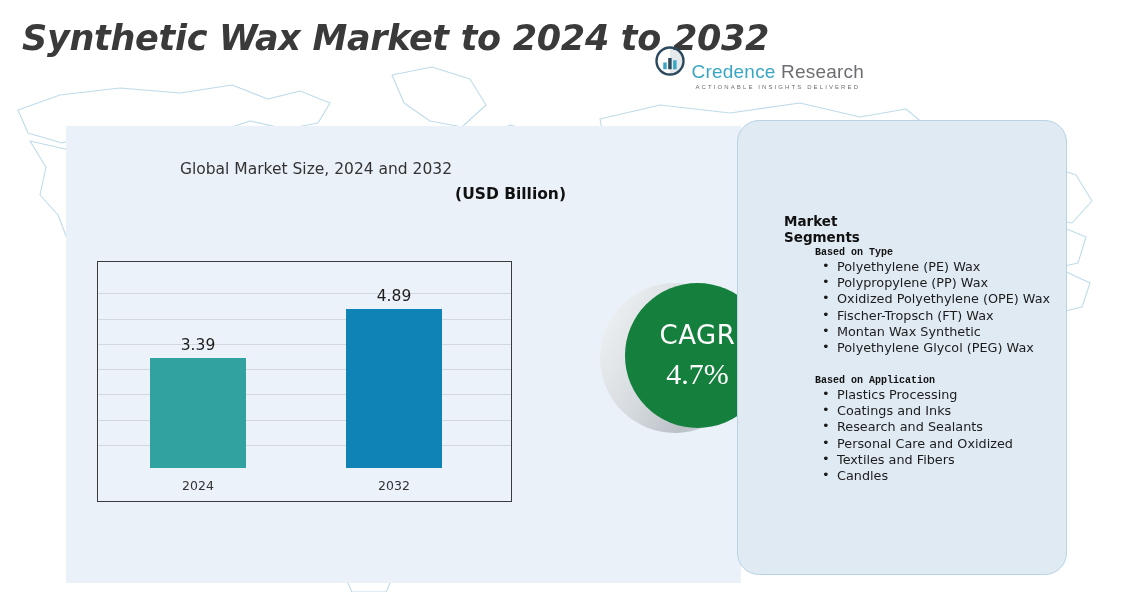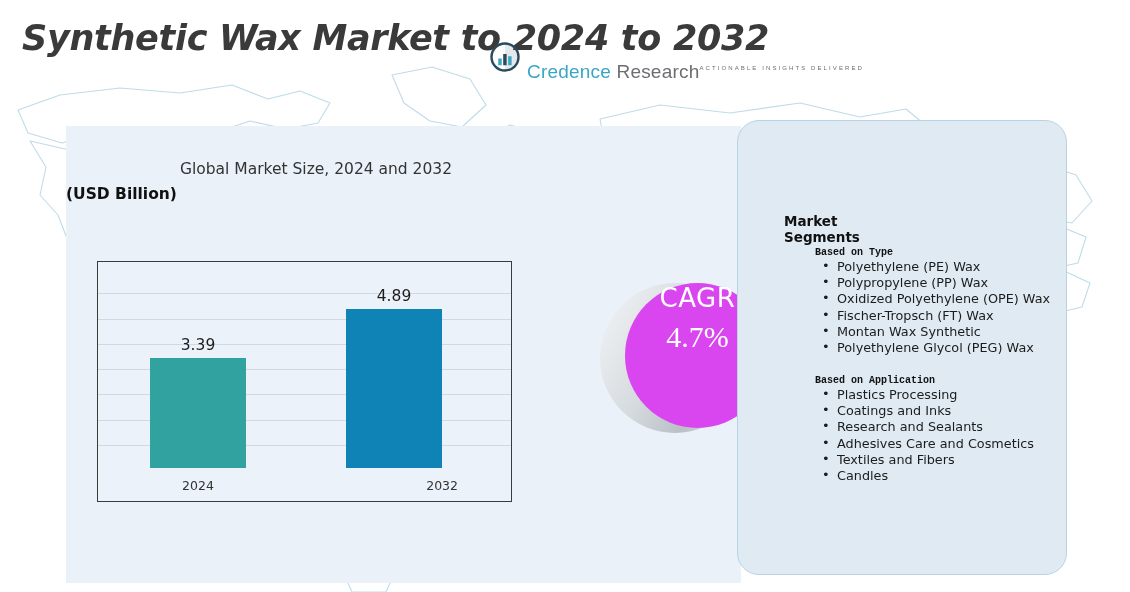--- a/index.html
+++ b/index.html
@@ -24,42 +24,42 @@
     font-size:35px;font-weight:bold;font-style:italic;
     color:#3a3a3a;letter-spacing:-.3px;
     font-family:"DejaVu Sans", sans-serif;
     white-space:nowrap;
   }
   .logo{
     position:absolute;right:52px;top:32px;
     display:flex;align-items:center;gap:7px;
   }
   .logo-mark{width:30px;height:30px;flex:0 0 auto;}
-  .logo-text{display:flex;flex-direction:row;line-height:1;margin-top:30px;}
+  .logo-text{display:flex;flex-direction:column;line-height:1;margin-top:30px;}
   .logo-name{font-size:19px;color:#3aa6c4;letter-spacing:.2px;}
   .logo-name b{font-weight:normal;color:#3aa6c4;}
   .logo-name .second{color:#6d6e71;}
   .logo-tag{
     font-size:6px;color:#6d6e71;letter-spacing:2.1px;
     margin-top:3px;text-align:center;
   }
 
   
   #left-panel{
     position:absolute;left:66px;top:126px;width:675px;height:457px;
     background:#eaf1f9;
   }
   .chart-heading{
     position:absolute;left:66px;top:160px;width:500px;
     text-align:center;font-size:15.5px;color:#333;
     font-family:"DejaVu Sans", sans-serif;
   }
   .chart-sub{
     position:absolute;left:66px;top:185px;width:500px;
-    text-align:left;font-size:15.5px;font-weight:bold;color:#111;
+    text-align:right;font-size:15.5px;font-weight:bold;color:#111;
     font-family:"DejaVu Sans", sans-serif;
   }
 
   
   #chart{
     position:absolute;left:97px;top:261px;width:415px;height:241px;
     border:1.6px solid #3b3b3b;
     background:rgba(237,243,250,.72);
     box-sizing:border-box;
   }
@@ -87,22 +87,22 @@
 
   
   #cagr-halo{
     position:absolute;left:600px;top:283px;width:150px;height:150px;
     border-radius:50%;
     background:linear-gradient(120deg,#f4f6f8 0%,#d5dade 45%,#b9c0c6 70%,#e9edf0 100%);
   }
   #cagr-circle{
     position:absolute;left:625px;top:283px;width:145px;height:145px;
     border-radius:50%;
-    background:#d946ef;
-    display:flex;flex-direction:column;align-items:center;justify-content:flex-start;
+    background:#15803d;
+    display:flex;flex-direction:column;align-items:center;justify-content:center;
     color:#ffffff;
   }
   #cagr-circle .c-label{font-size:26px;letter-spacing:.6px;font-family:"DejaVu Sans", sans-serif;}
   #cagr-circle .c-value{font-size:30px;margin-top:7px;font-family:Liberation Serif, serif;}
 
   
   #right-panel{
     position:absolute;left:737px;top:120px;width:330px;height:455px;
     background:#dfeaf3;
     border:1px solid #b8d4e4;
@@ -235,21 +235,21 @@
       <div class="bar-slot" style="left:52px;">
         <div class="bar-value" style="bottom: 114px;">3.39</div>
         <div class="bar" id="bar0" style="height: 110px; background: rgb(49, 162, 160);"></div>
       </div>
       <div class="bar-slot" style="left:248px;">
         <div class="bar-value" style="bottom: 163px;">4.89</div>
         <div class="bar" id="bar1" style="height: 159px; background: rgb(15, 130, 182);"></div>
       </div>
     </div>
     <div class="cat-label" style="left:52px;">2024</div>
-    <div class="cat-label" style="left:264px;text-align:right;">2032</div>
+    <div class="cat-label" style="left:248px;">2032</div>
   </div>
 
   <div id="cagr-halo"></div>
   <div id="cagr-circle">
     <div class="c-label">CAGR</div>
     <div class="c-value">4.7%</div>
   </div>
 
   <div id="right-panel"></div>
 
@@ -266,19 +266,19 @@
         <li> Polyethylene Glycol  (PEG) Wax</li>
       </ul>
   </div>
 
   <div class="seg-group" id="group-app">
     <div class="seg-group-title">Based on Application</div>
     <ul class="seg-list" id="list-app">
         <li>Plastics Processing</li>
         <li>Coatings and Inks</li>
         <li>Research and Sealants</li>
-        <li>Adhesives Care and Cosmetics</li>
+        <li>Personal Care and Oxidized</li>
         <li>Textiles and Fibers</li>
         <li>Candles</li>
       </ul>
   </div>
 
 </div>
 
 </body></html>

